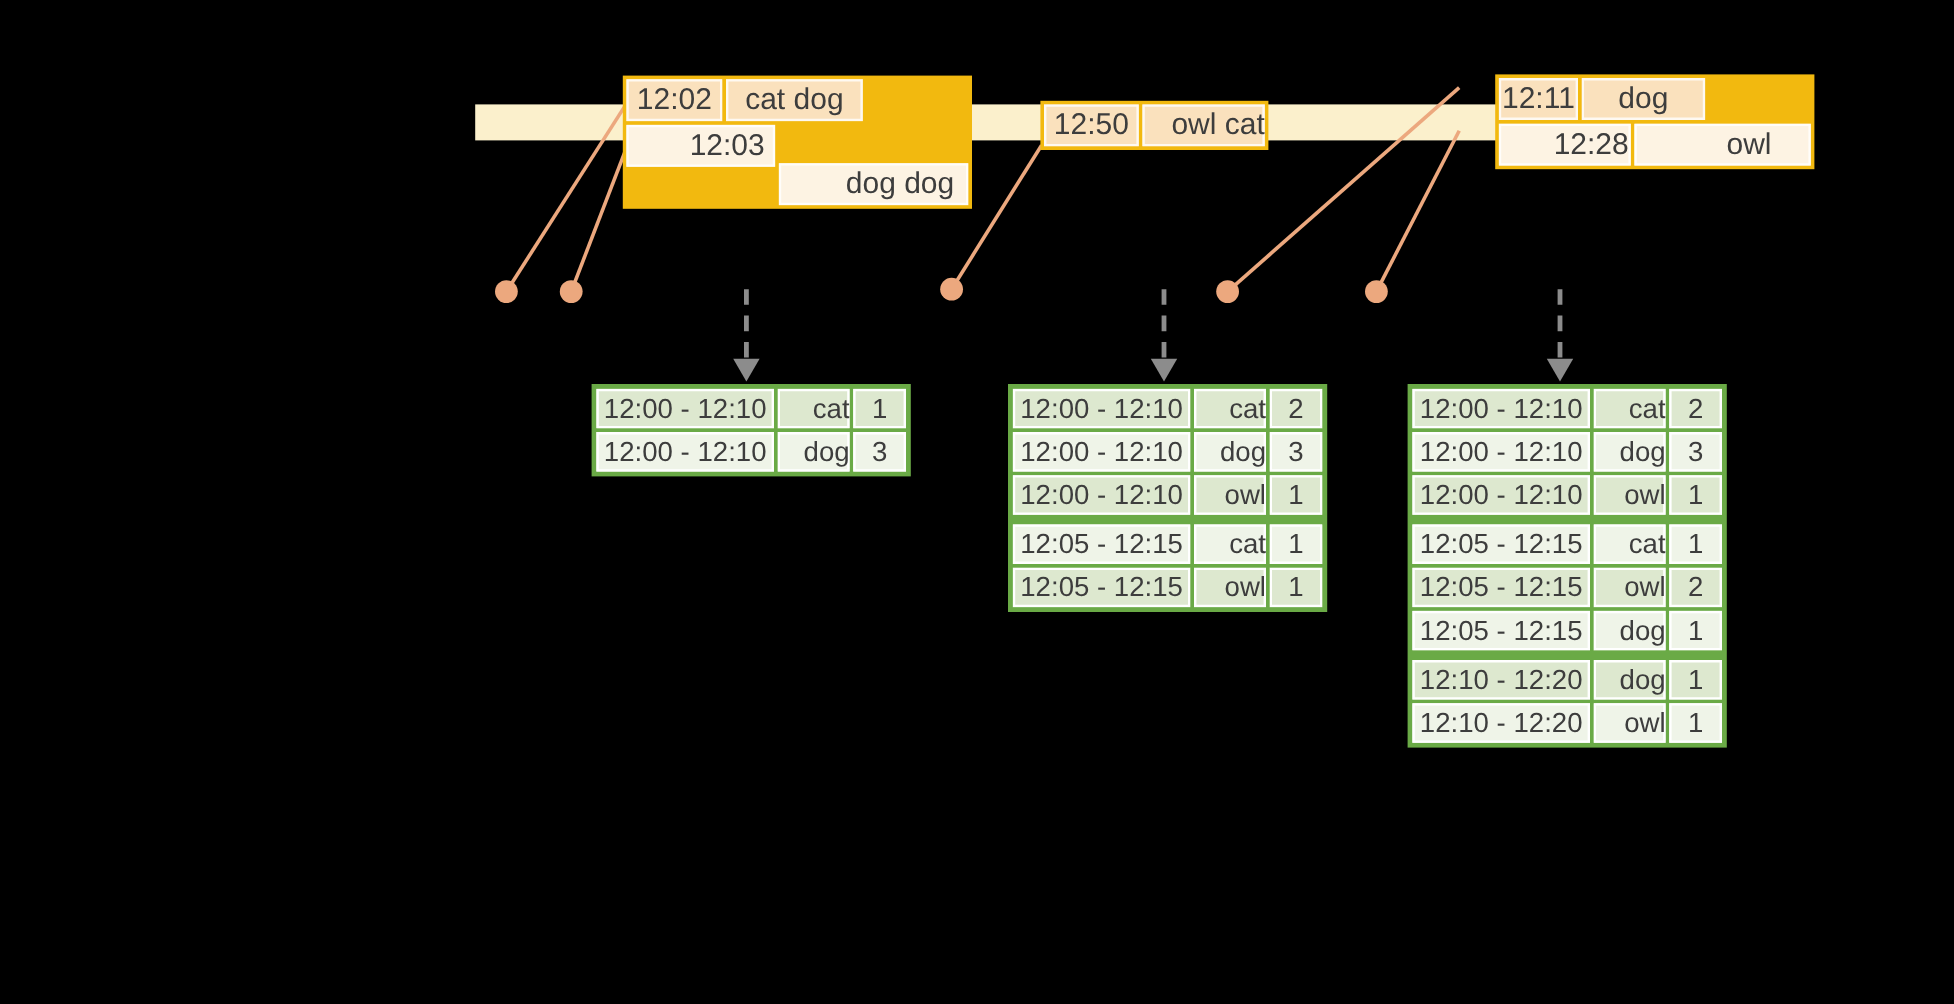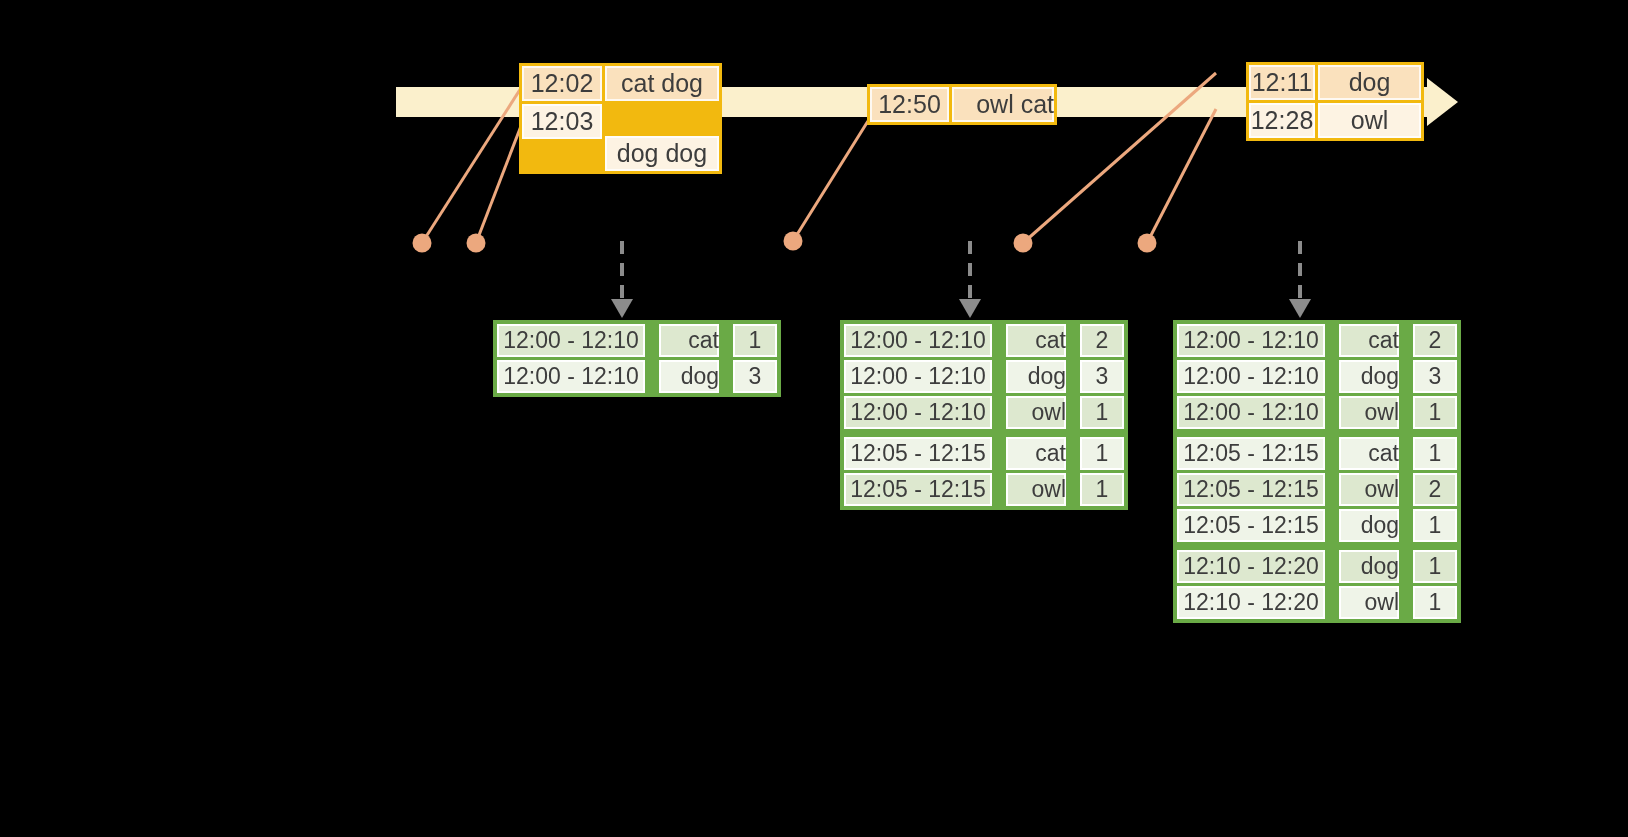--- a/index.html
+++ b/index.html
@@ -38,27 +38,27 @@
     position:absolute;z-index:3;background:var(--event-table-border);
     padding:3px;display:flex;flex-direction:column;gap:3px;
   }
   .erow{display:flex;gap:3px;}
   .ecell{
     height:35px;line-height:35px;text-align:center;font-size:25px;
     box-shadow:inset 0 0 0 2px rgba(255,255,255,.8);
     white-space:nowrap;overflow:hidden;
   }
   .edark{background:var(--event-row-dark);}
-  .elight{background:var(--event-row-light);}
+  .elight{background:var(--event-row-light);padding-left:44px;}
   
   .gtable{
     position:absolute;z-index:3;background:var(--result-table-border);
     padding:4px;display:flex;flex-direction:column;gap:3px;
   }
-  .grow{display:flex;gap:14px;}
+  .grow{display:flex;gap:3px;}
   .grow.grp{margin-top:5px;}
   .gcell{
     height:33px;line-height:33px;text-align:center;font-size:23px;
     box-shadow:inset 0 0 0 2px #ffffff;white-space:nowrap;overflow:hidden;
   }
   .gwindow{width:148px;}
   .gword{width:60px;text-align:right;}
   .gcount{width:44px;}
   .gdark{background:var(--result-row-dark);}
   .glight{background:var(--result-row-light);}

